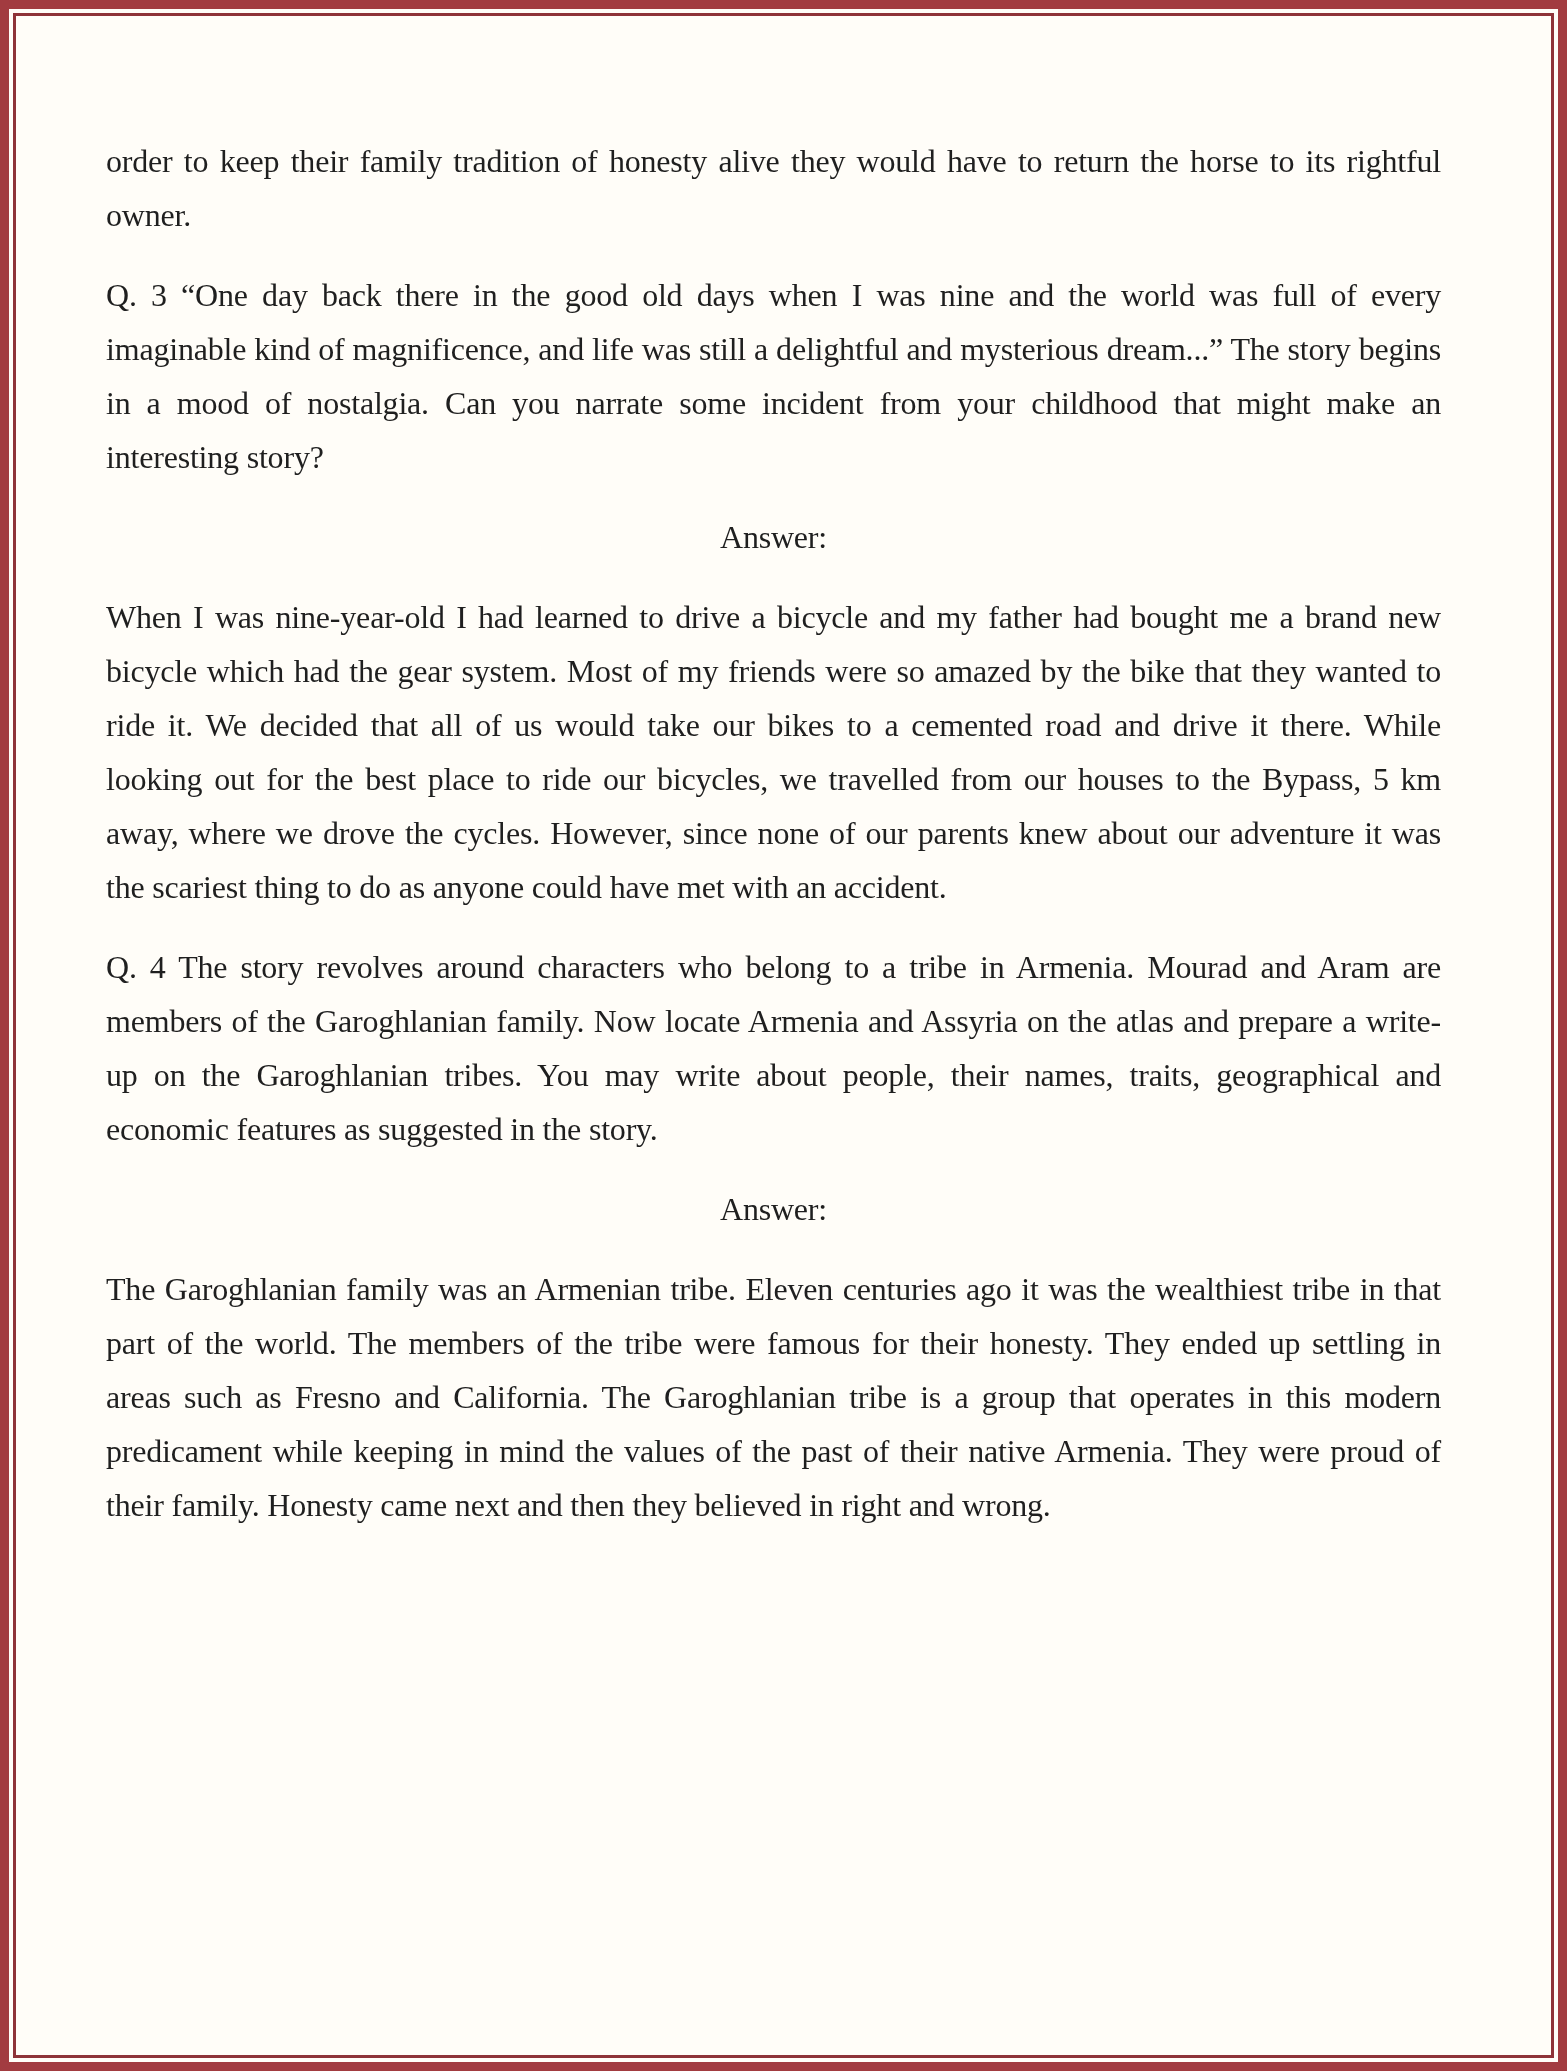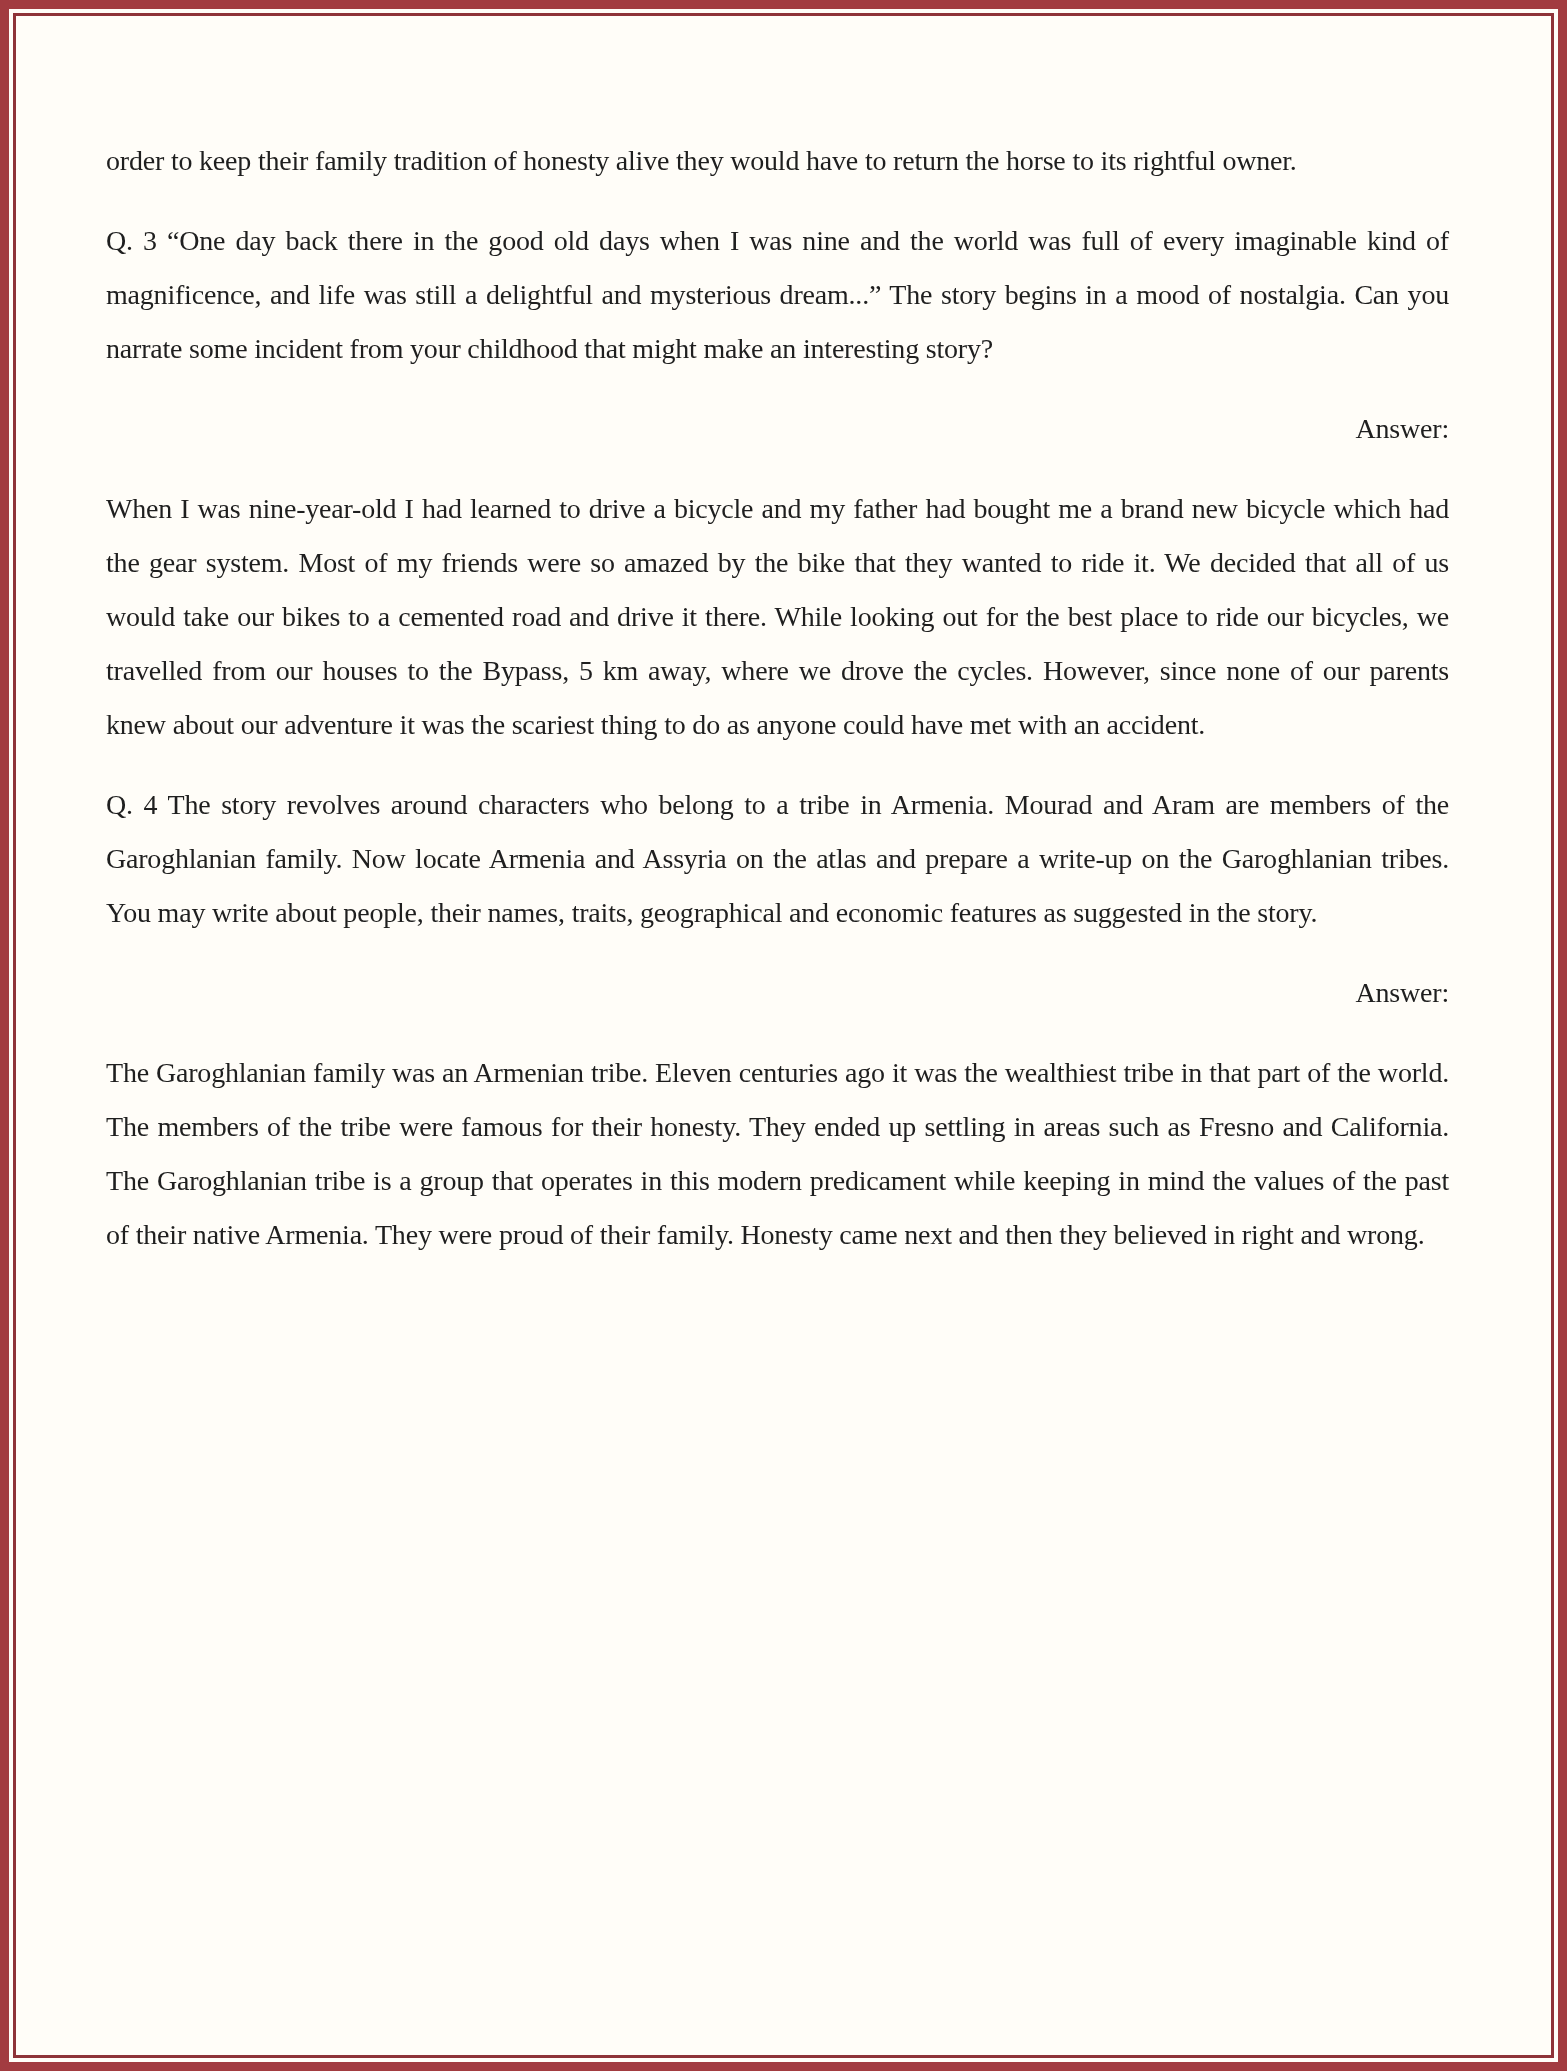--- a/index.html
+++ b/index.html
@@ -30,29 +30,29 @@
     overflow: hidden;
   }
   .page-content {
     box-sizing: border-box;
     width: 100%;
     height: 100%;
     padding: 118px 98px 0 90px;
     color: #1f1f1f;
   }
   p.para {
-    font-size: 28px;
+    font-size: 32px;
     line-height: 54px;
-    margin: 0 4px 26px 0;
+    margin: 0 12px 26px 0;
     text-align: justify;
     color: #1f1f1f;
     letter-spacing: -0.2px;
   }
   p.label {
-    text-align: right;
+    text-align: center;
   }
 </style>
 </head>
 <body>
 
 <div class="frame-outer">
   <div class="frame-inner">
     <div class="page-content">
 
       <p class="para">order to keep their family tradition of honesty alive they would have to return the horse to its rightful owner.</p>

